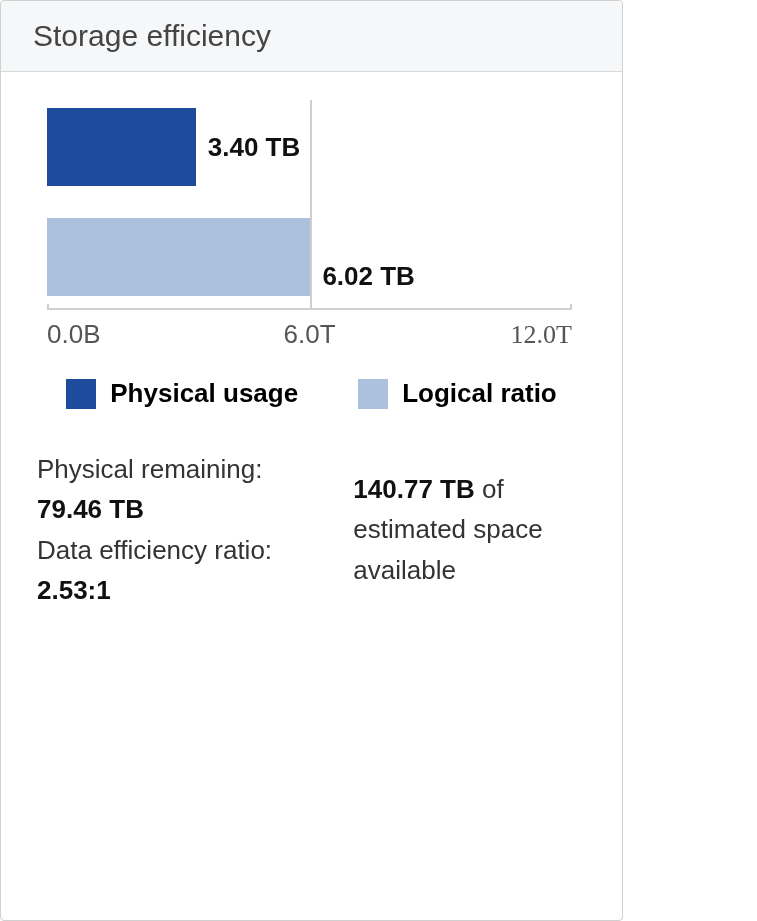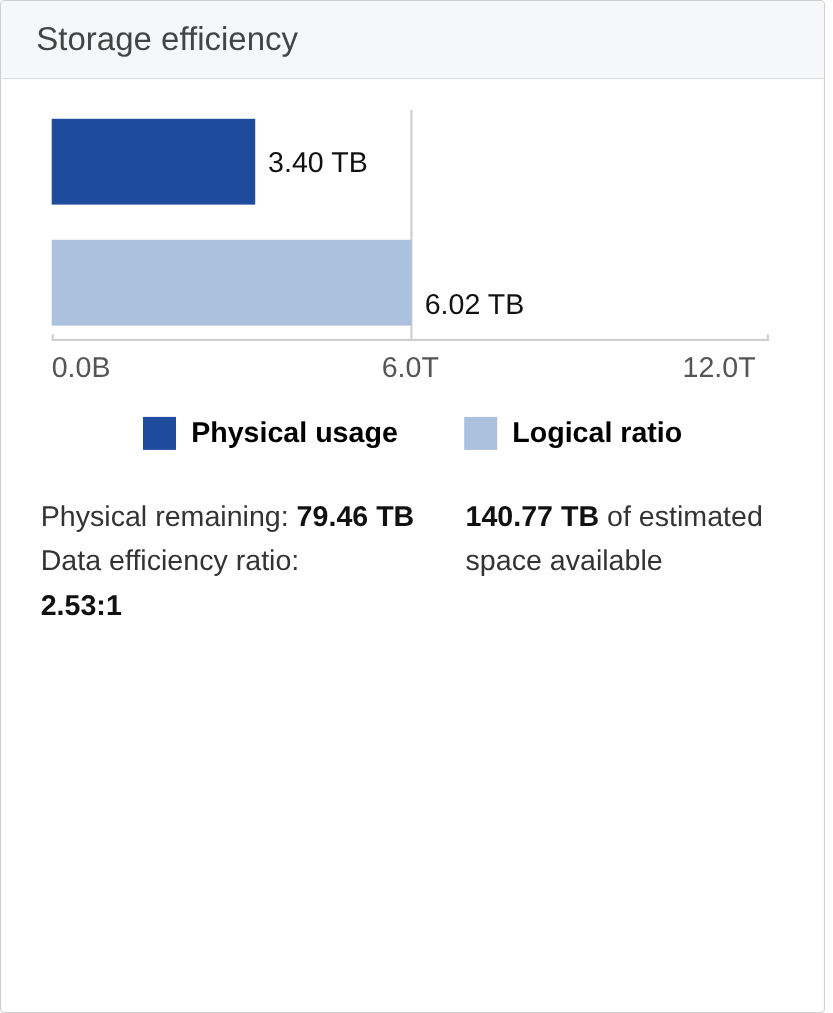--- a/index.html
+++ b/index.html
@@ -3,21 +3,21 @@
 <meta charset="utf-8">
 <style>
   html, body {
     margin: 0;
     padding: 0;
     font-family: "Segoe UI", Arial, sans-serif;
     background: #fff;
     color: #333;
   }
   .panel {
-    width: 750px;
+    width: 623px;
     height: 921px;
     box-sizing: border-box;
     border: 1px solid #d0d0d0;
     border-radius: 4px;
     display: flex;
     flex-direction: column;
   }
   .panel-header {
     background: #f6f7f8;
     border-bottom: 1px solid #d9d9d9;
@@ -71,21 +71,21 @@
   .bar-physical {
     top: 8px;
     background: #1e4b9b;
   }
   .bar-logical {
     top: 118px;
     background: #acc1dd;
   }
   .bar-label {
     position: absolute;
-    font-weight: 400;
+    font-weight: 700;
     font-size: 26px;
     color: #111;
     white-space: nowrap;
   }
   .axis-label {
     position: absolute;
     bottom: 0;
     font-size: 26px;
     color: #555;
     transform: translateX(-50%);
@@ -115,20 +115,21 @@
     font-size: 26px;
     color: #000000;
   }
   
   .stats {
     display: flex;
     gap: 20px;
     font-size: 26px;
     color: #333;
     line-height: 1.55;
+    align-items: center;
   }
   .stats-left  { flex: 1.1; }
   .stats-right { flex: 0.9; margin-left: 12px; }
   .stat-label { color: #333; }
   .stat-value { font-weight: 700; color: #111; }
 </style>
 </head>
 <body>
 
 <div class="panel">
@@ -145,21 +146,21 @@
 
         <div class="bar bar-physical" style="width:28.333%;"></div>
         <div class="bar-label" style="left: calc(28.333% + 12px); top: 32px;">3.40 TB</div>
 
         <div class="bar bar-logical" style="width:50.167%;"></div>
         <div class="bar-label" style="left: calc(50.167% + 12px); top: 142px; margin-top: 19px;">6.02 TB</div>
       </div>
 
       <div class="axis-label" style="left:10px; transform:none;">0.0B</div>
       <div class="axis-label" style="left:calc(10px + (100% - 24px)*0.5);">6.0T</div>
-      <div class="axis-label" style="left:auto; right:26px; transform:none;">12.0T</div>
+      <div class="axis-label" style="left:auto; right:14px; transform:none;font-family:Liberation Serif, serif;">12.0T</div>
     </div>
 
     <div class="legend">
       <div class="legend-item">
         <span class="swatch sw-physical"></span>
         <span class="legend-label">Physical usage</span>
       </div>
       <div class="legend-item">
         <span class="swatch sw-logical"></span>
         <span class="legend-label">Logical ratio</span>

